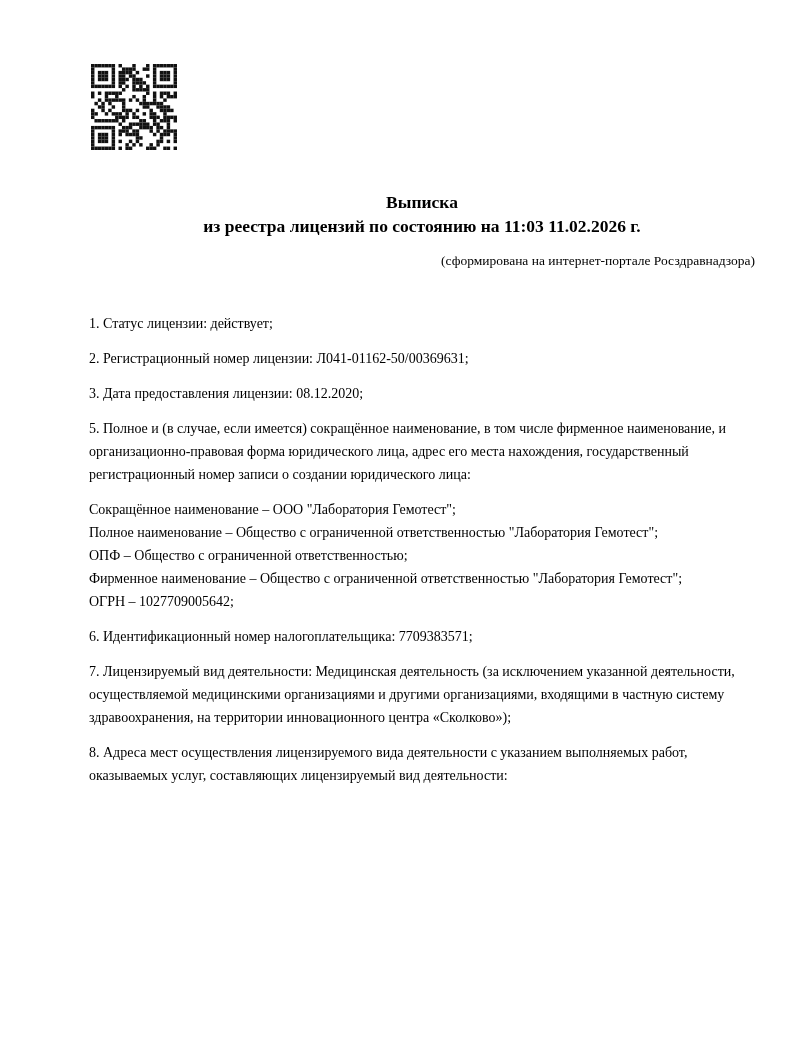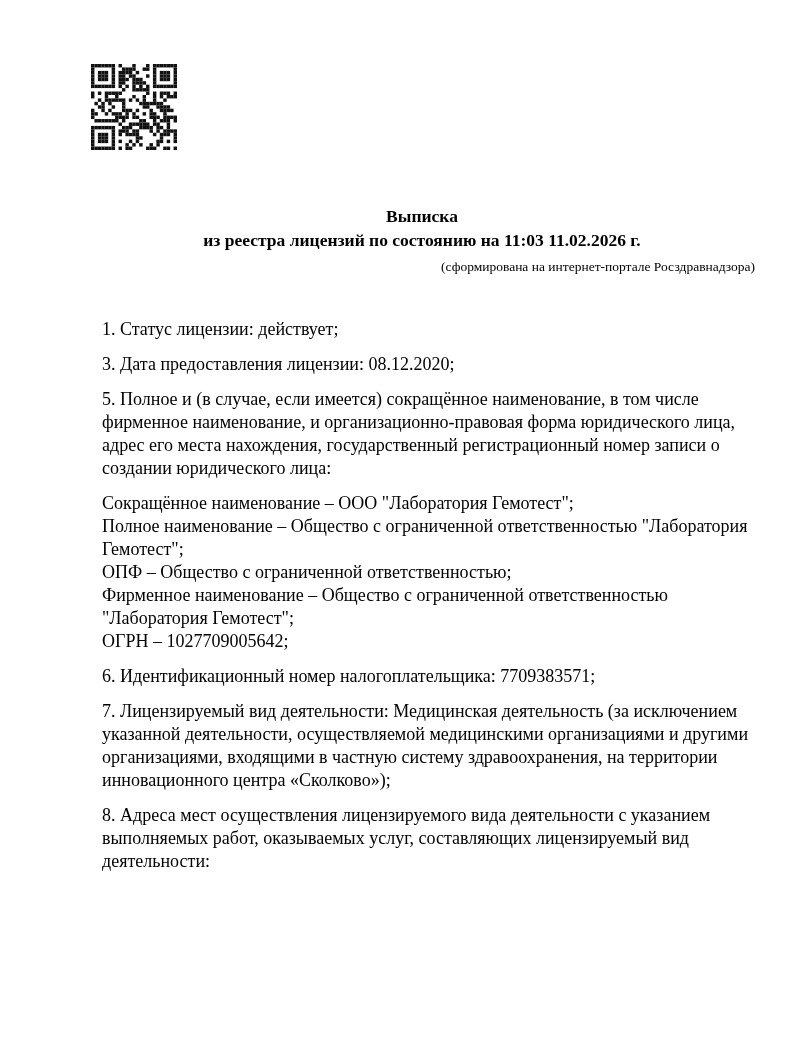--- a/index.html
+++ b/index.html
@@ -18,37 +18,36 @@
     color: #000000;
     overflow: hidden;
   }
   .qr {
     width: 86px;
     height: 86px;
     margin-left: 2px;
   }
   .qr svg { display: block; }
   .title-block {
-    margin-top: 54px;
+    margin-top: 40px;
     text-align: center;
     font-weight: bold;
     font-size: 17.5px;
     line-height: 24px;
   }
   .note {
-    margin-top: 6px;
+    margin-top: 14px;
     text-align: right;
     font-size: 13.5px;
     line-height: 18px;
   }
   .content {
     margin-top: 42px;
-    font-size: 18px;
+    font-size: 14px;
     line-height: 23px;
-    margin-left: 13px;
   }
   .content p {
     margin: 0 0 12px 0;
   }
   .details {
     margin: 0 0 12px 0;
   }
   .details div {
     margin: 0;
   }
@@ -383,20 +382,21 @@
 
   <div class="title-block">
     <div>Выписка</div>
     <div>из реестра лицензий по состоянию на 11:03 11.02.2026 г.</div>
   </div>
 
   <div class="note">(сформирована на интернет-портале Росздравнадзора)</div>
 
   <div class="content">
     <p>1. Статус лицензии: действует;</p>
+    <p>2. Регистрационный номер лицензии: Л041-01162-50/00369631;</p>
     <p>3. Дата предоставления лицензии: 08.12.2020;</p>
     <p>5. Полное и (в случае, если имеется) сокращённое наименование, в том числе фирменное наименование, и организационно-правовая форма юридического лица, адрес его места нахождения, государственный регистрационный номер записи о создании юридического лица:</p>
 
     <div class="details">
       <div>Сокращённое наименование – ООО "Лаборатория Гемотест";</div>
       <div>Полное наименование – Общество с ограниченной ответственностью "Лаборатория Гемотест";</div>
       <div>ОПФ – Общество с ограниченной ответственностью;</div>
       <div>Фирменное наименование – Общество с ограниченной ответственностью "Лаборатория Гемотест";</div>
       <div>ОГРН – 1027709005642;</div>
     </div>

